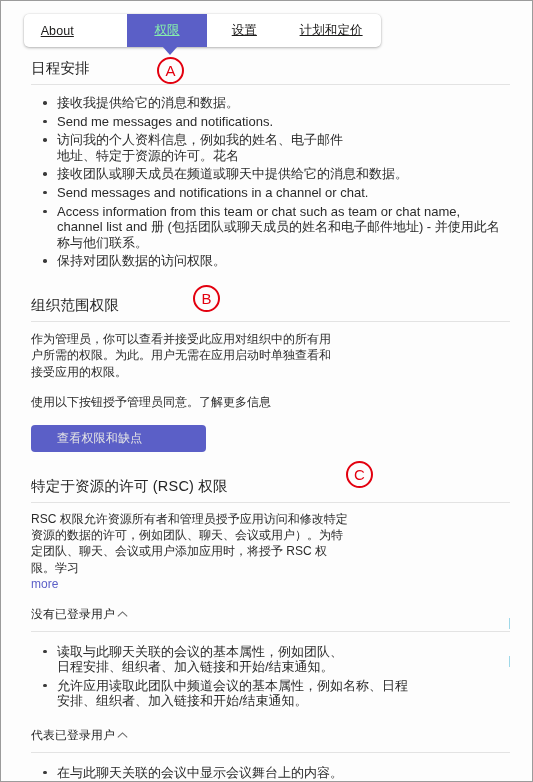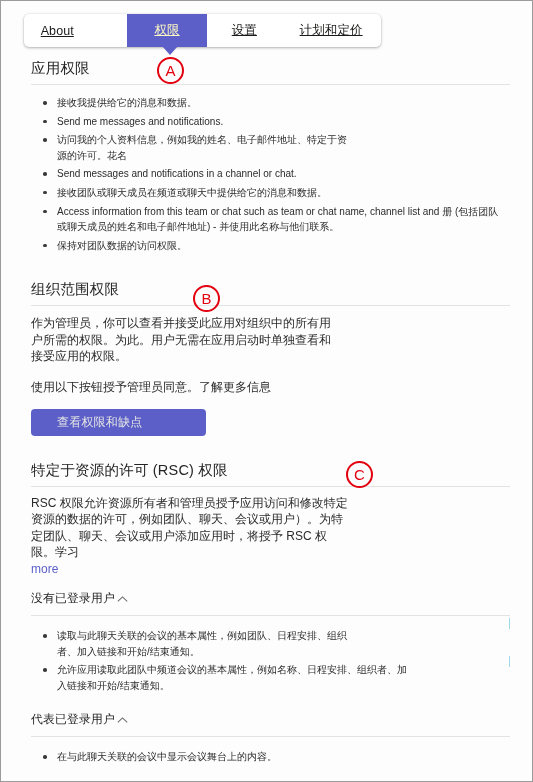--- a/index.html
+++ b/index.html
@@ -52,21 +52,21 @@
     cursor: pointer;
     user-select: none;
     text-decoration: underline;
   }
   .tab.t0 { width: 74px; }
   .tab.t1 { width: 90px; }
   .tab.t2 { width: 82px; }
   .tab.t3 { width: 111px; }
   .tab.active {
     background: #5b5fc7;
-    color: #fef9c3;
+    color: #86efac;
     margin-left: 36px;
   }
   .tab-pointer {
     position: absolute;
     left: 138px;
     top: 32px;
     width: 0;
     height: 0;
     border-left: 8px solid transparent;
     border-right: 8px solid transparent;
@@ -96,21 +96,21 @@
     margin: 6px 0 0 0;
   }
   ul.perm-list {
     list-style: none;
     margin: 0;
     padding: 0;
   }
   ul.perm-list li {
     position: relative;
     padding-left: 26px;
-    font-size: 10px;
+    font-size: 13px;
     line-height: 15.6px;
     color: #2b2b2b;
     margin-bottom: 3px;
   }
   ul.perm-list li::before {
     content: "";
     position: absolute;
     left: 12px;
     top: 6px;
     width: 3.5px;
@@ -207,29 +207,29 @@
       <div class="tab t2">设置</div>
       <div class="tab t3">计划和定价</div>
     </div>
     <div class="tab-pointer"></div>
   </div>
 
   <div class="content">
 
     <div style="height:12px"></div>
     <div>
-      <h2 class="section-title">应用权限</h2>
+      <h2 class="section-title">日程安排</h2>
       <div class="rule"></div>
       <div style="height:10px"></div>
       <ul class="perm-list">
         <li>接收我提供给它的消息和数据。</li>
         <li>Send me messages and notifications.</li>
         <li style="padding-right:160px">访问我的个人资料信息，例如我的姓名、电子邮件地址、特定于资源的许可。花名</li>
+        <li>接收团队或聊天成员在频道或聊天中提供给它的消息和数据。</li>
         <li>Send messages and notifications in a channel or chat.</li>
-        <li>接收团队或聊天成员在频道或聊天中提供给它的消息和数据。</li>
         <li style="padding-right:4px">Access information from this team or chat such as team or chat name, channel list and 册 (包括团队或聊天成员的姓名和电子邮件地址) - 并使用此名称与他们联系。</li>
         <li>保持对团队数据的访问权限。</li>
       </ul>
     </div>
 
     <div style="height:24px"></div>
     <div>
       <h2 class="section-title">组织范围权限</h2>
       <div class="rule"></div>
       <div style="height:9px"></div>

